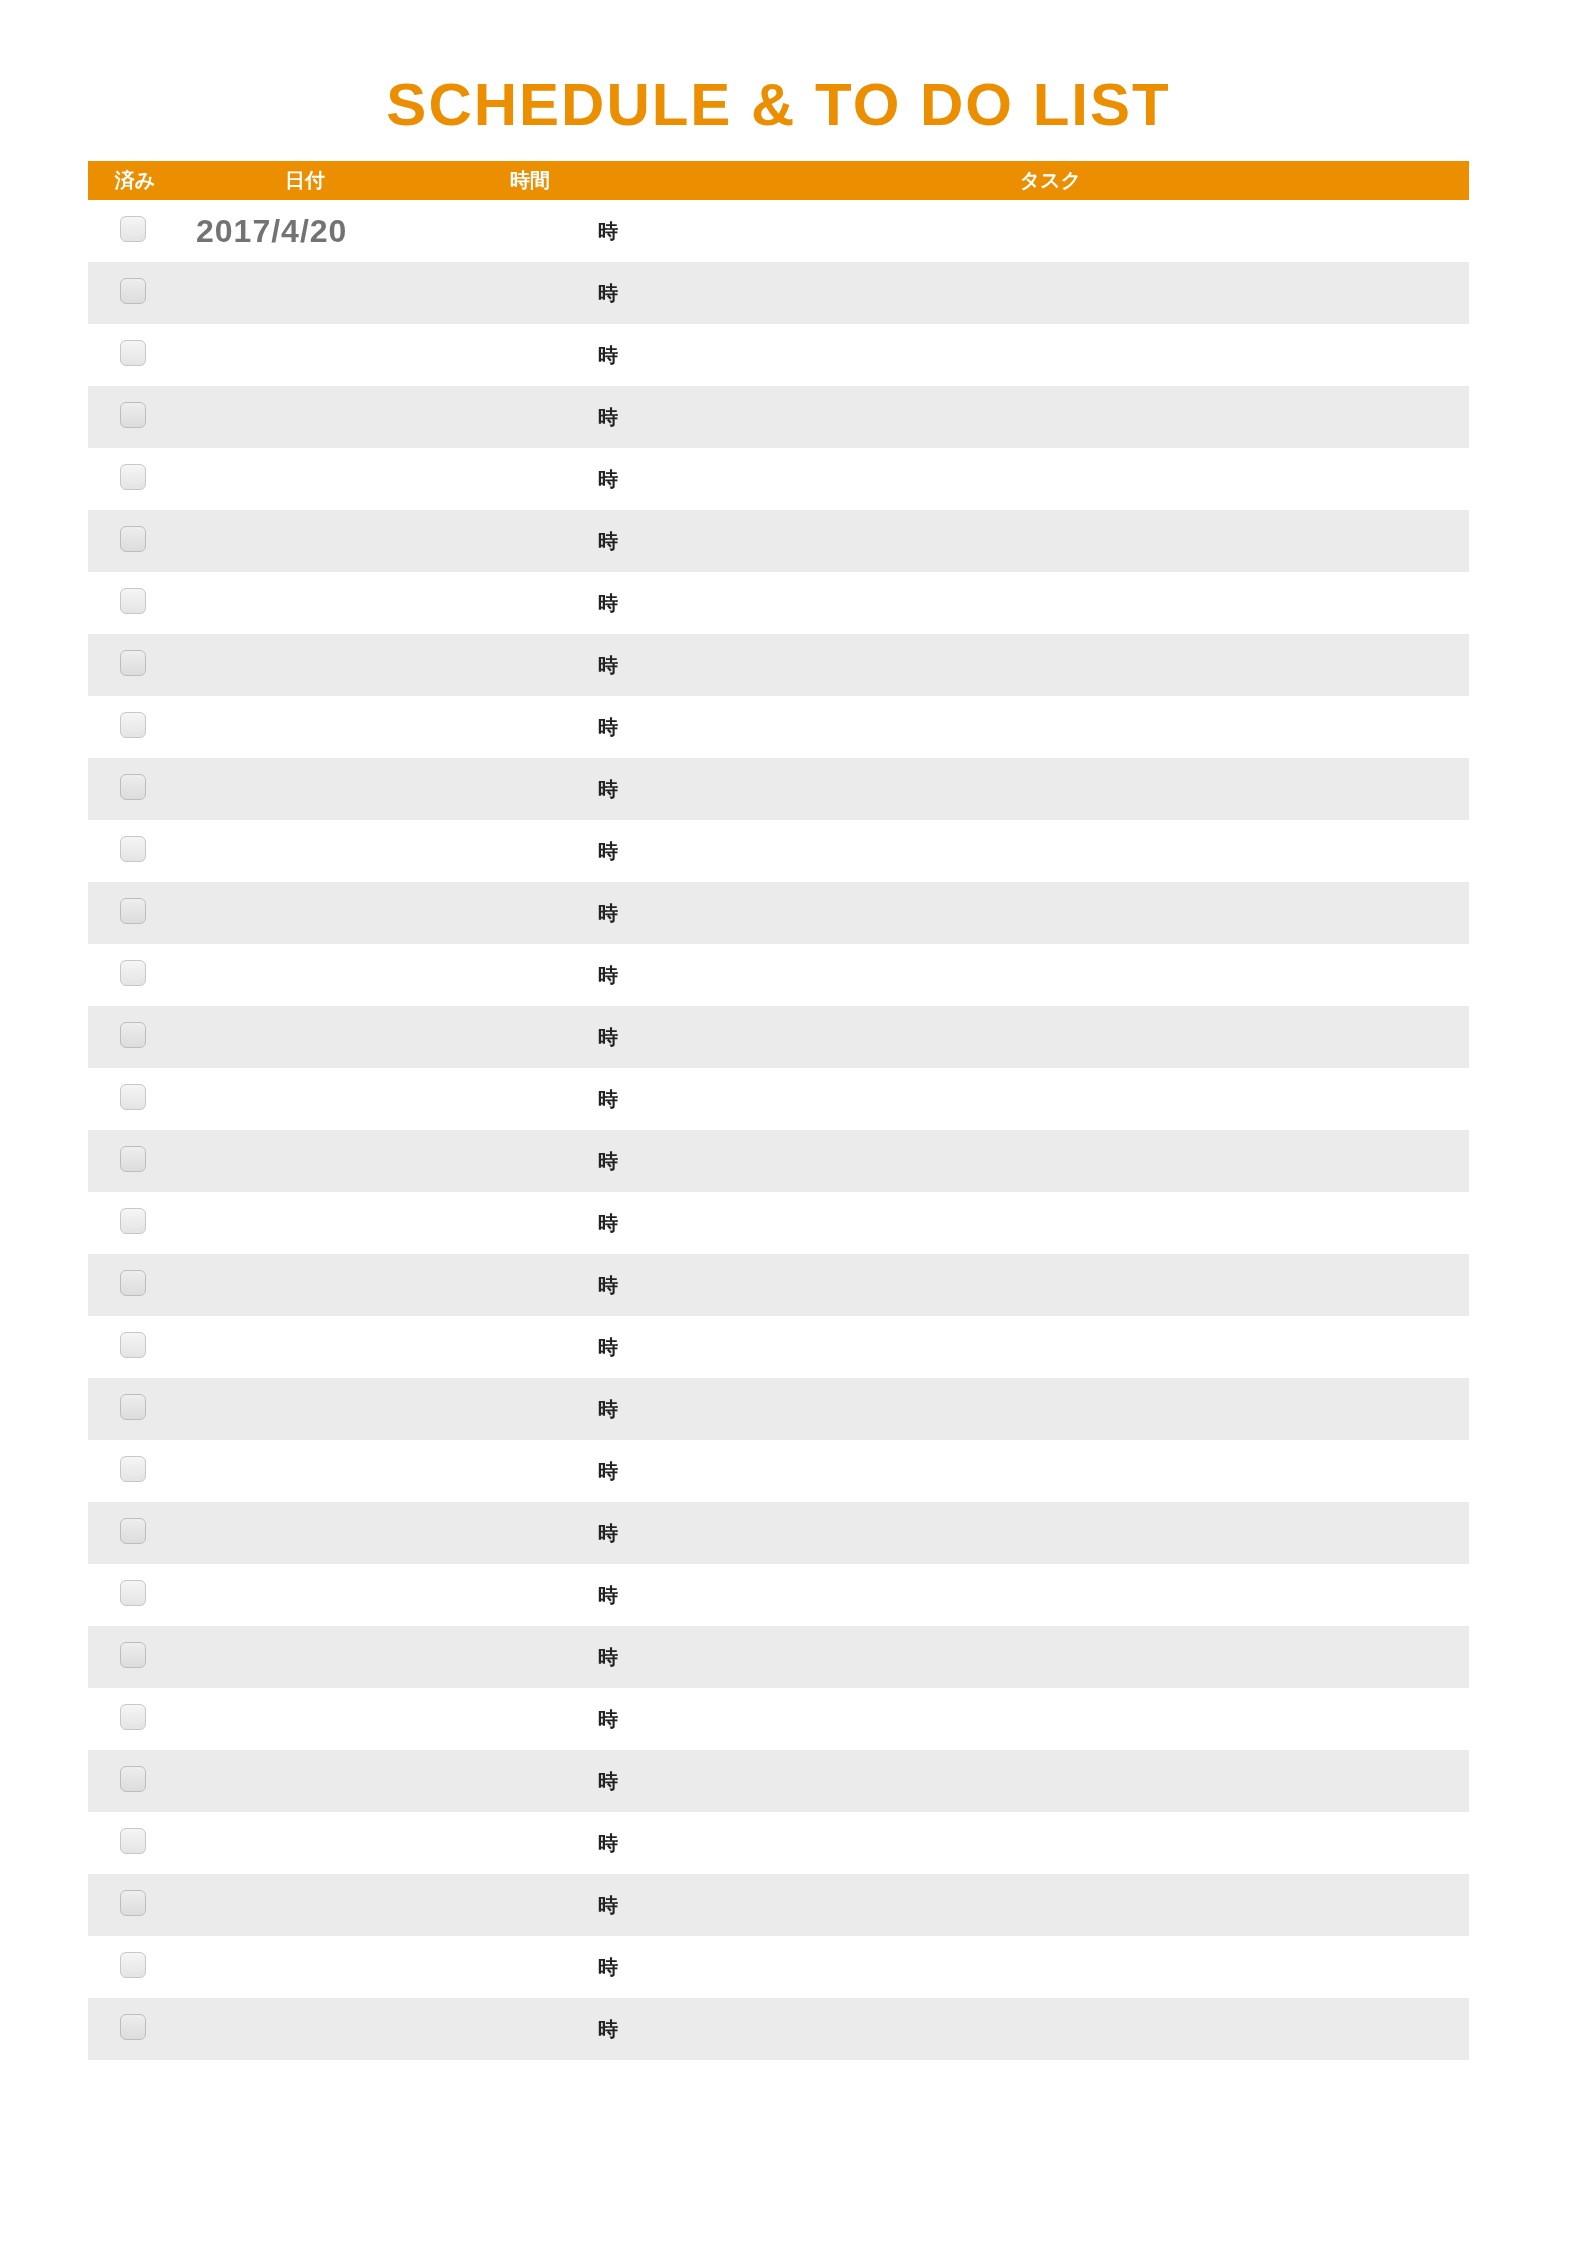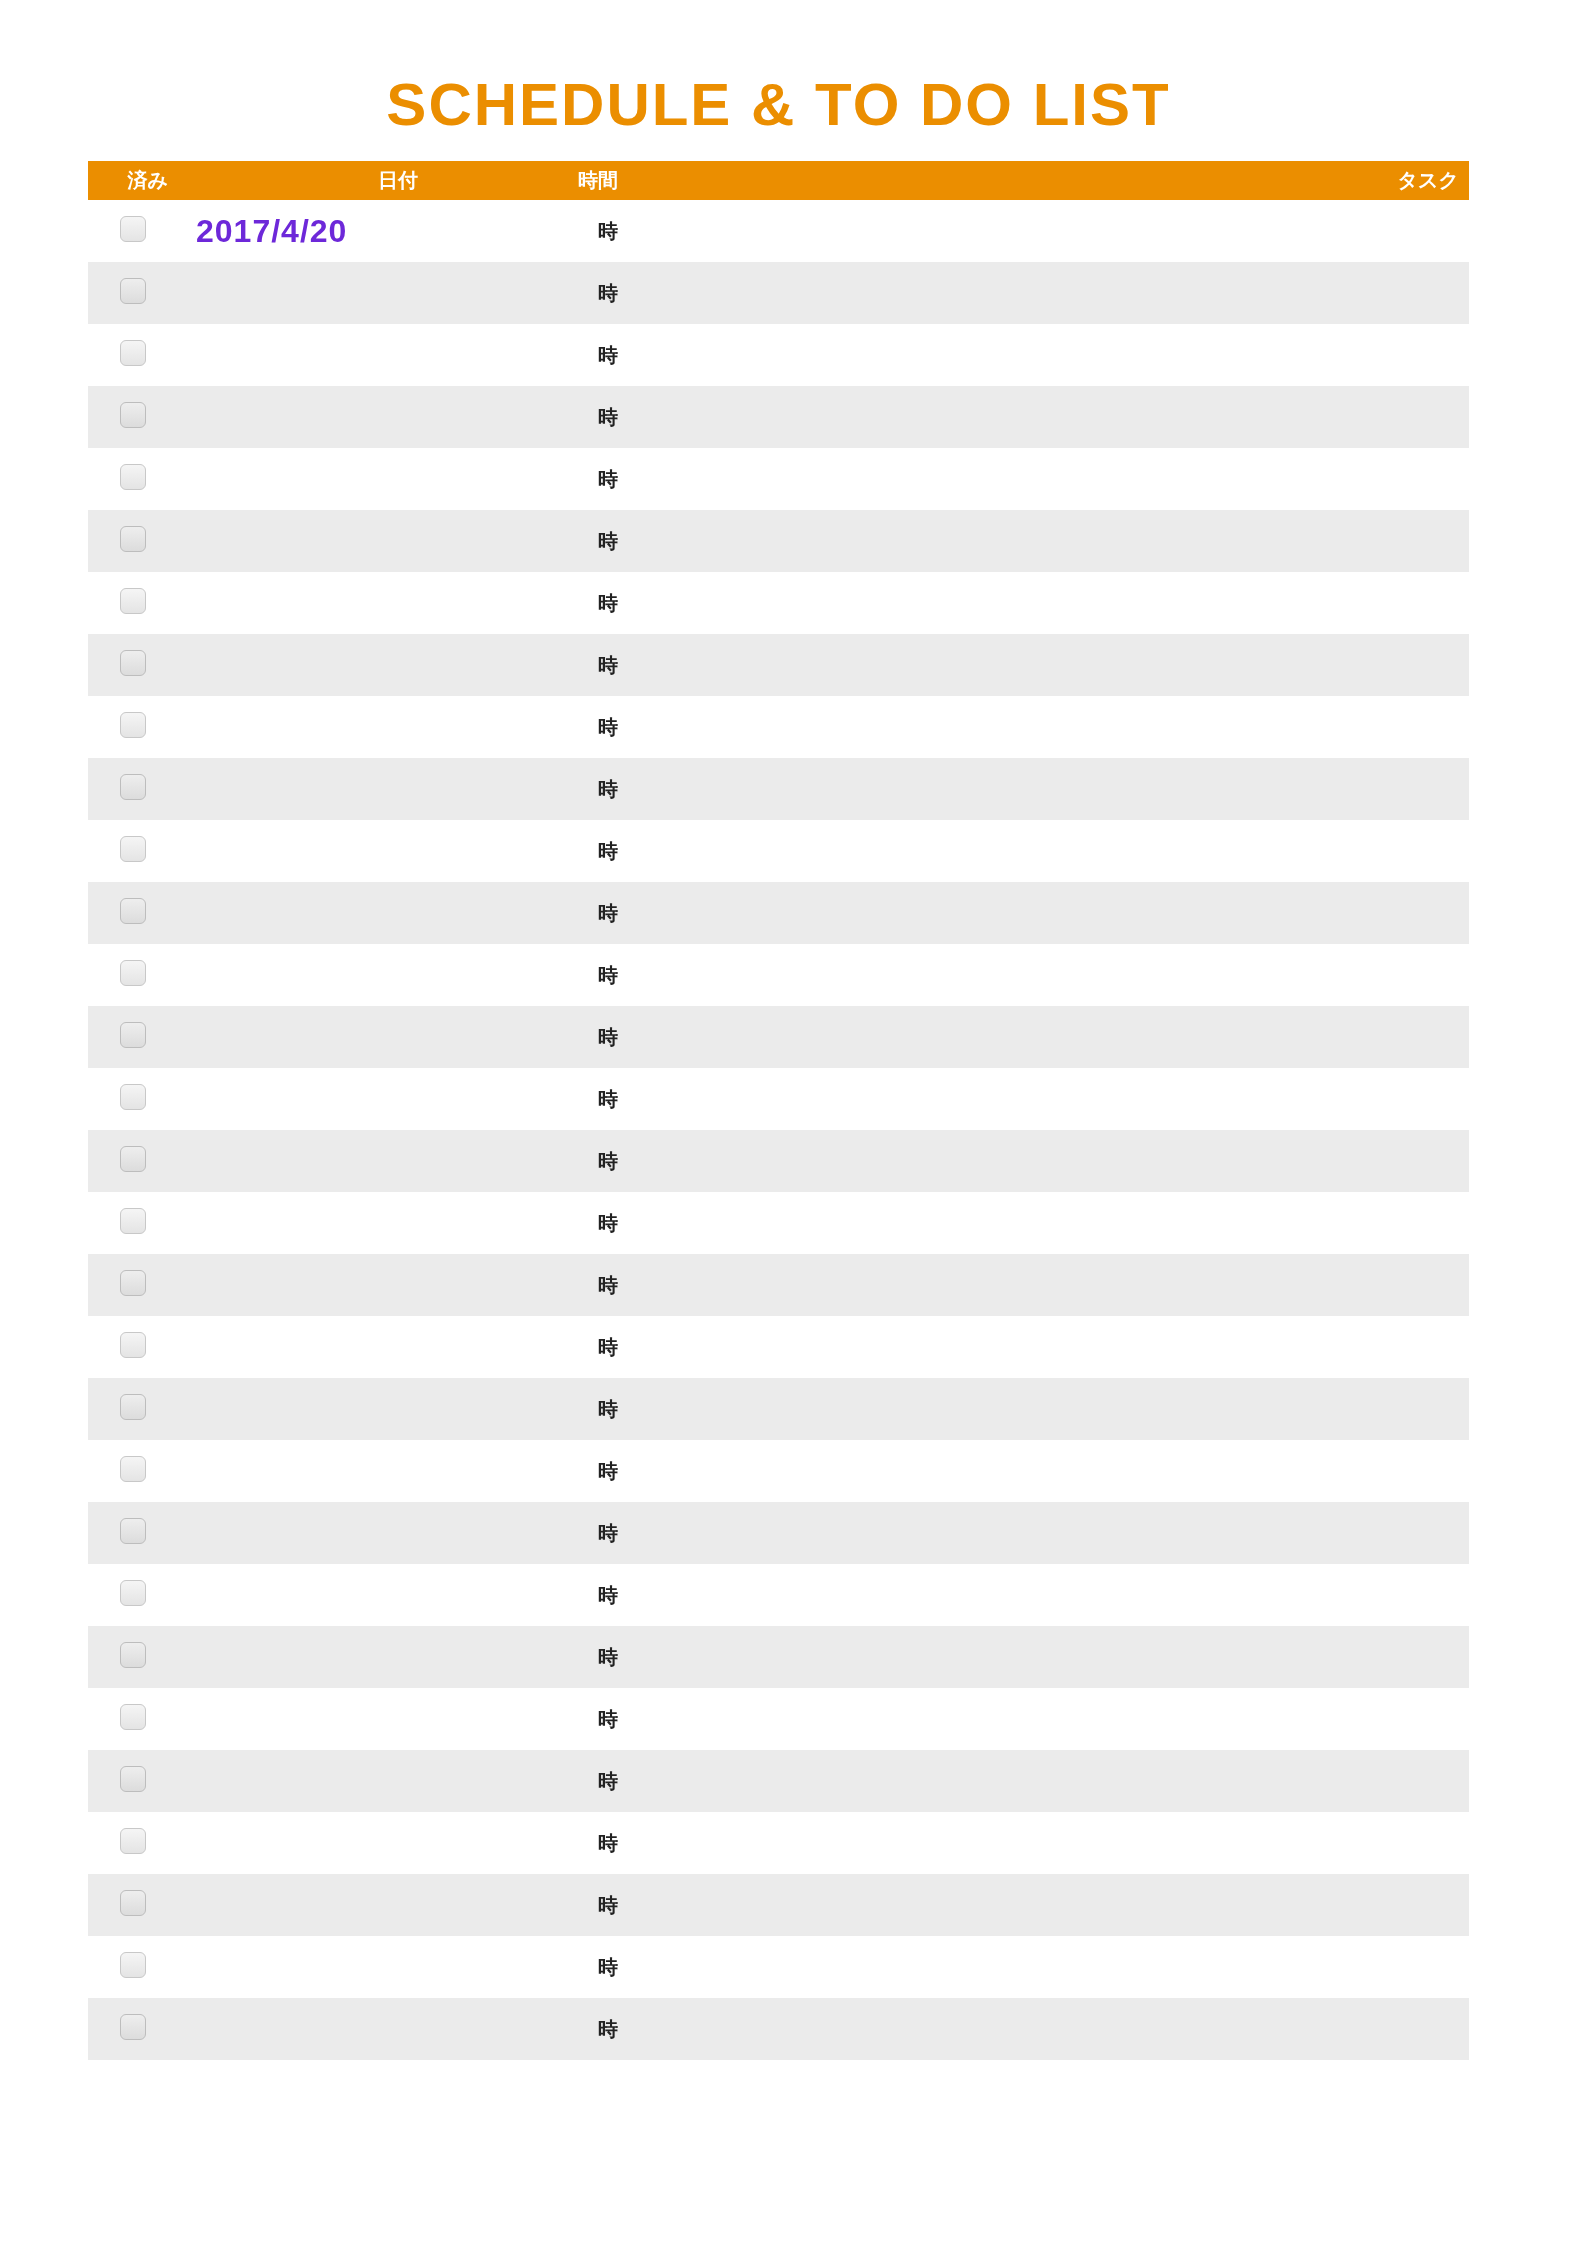--- a/index.html
+++ b/index.html
@@ -21,21 +21,21 @@
   table.todo {
     width: 100%;
     border-collapse: collapse;
     table-layout: fixed;
   }
   table.todo thead th {
     background: #eb8e00;
     color: #ffffff;
     font-size: 20px;
     font-weight: 700;
-    text-align: right;
+    text-align: center;
     padding: 6px 10px 6px 14px;
     height: 34px;
   }
   col.c-done { width: 90px; }
   col.c-date { width: 250px; }
   col.c-time { width: 200px; }
   col.c-task { }
   tbody tr { height: 62px; }
   tbody tr.even { background: #ebebeb; }
   tbody tr.odd  { background: #ffffff; }
@@ -48,21 +48,21 @@
     background: linear-gradient(to bottom, #f5f5f5, #e4e4e4);
     border: 1px solid #c8c8c8;
   }
   tr.even .checkbox {
     background: linear-gradient(to bottom, #eeeeee, #dcdcdc);
     border: 1px solid #bdbdbd;
   }
   td.date-cell {
     font-size: 32px;
     font-weight: 700;
-    color: #6d28d9;
+    color: #737373;
     padding-left: 18px;
     letter-spacing: 1px;
     white-space: nowrap;
   }
   td.time-cell {
     font-size: 20px;
     font-weight: 800;
     color: #222222;
     text-align: right;
     padding-right: 10px;

